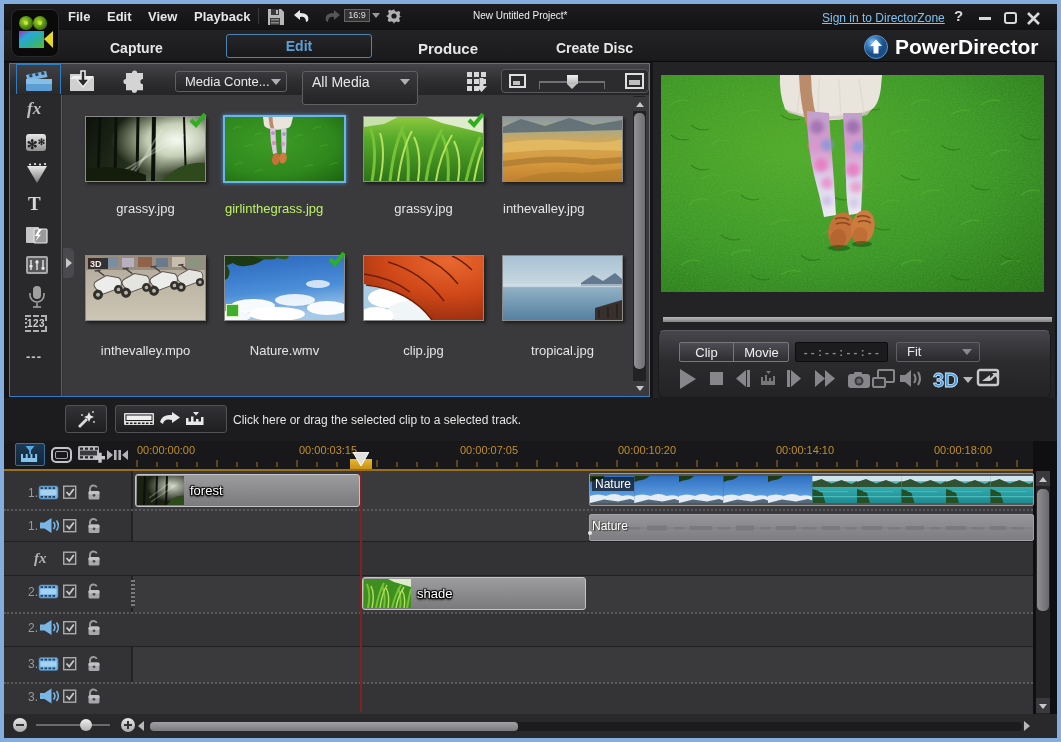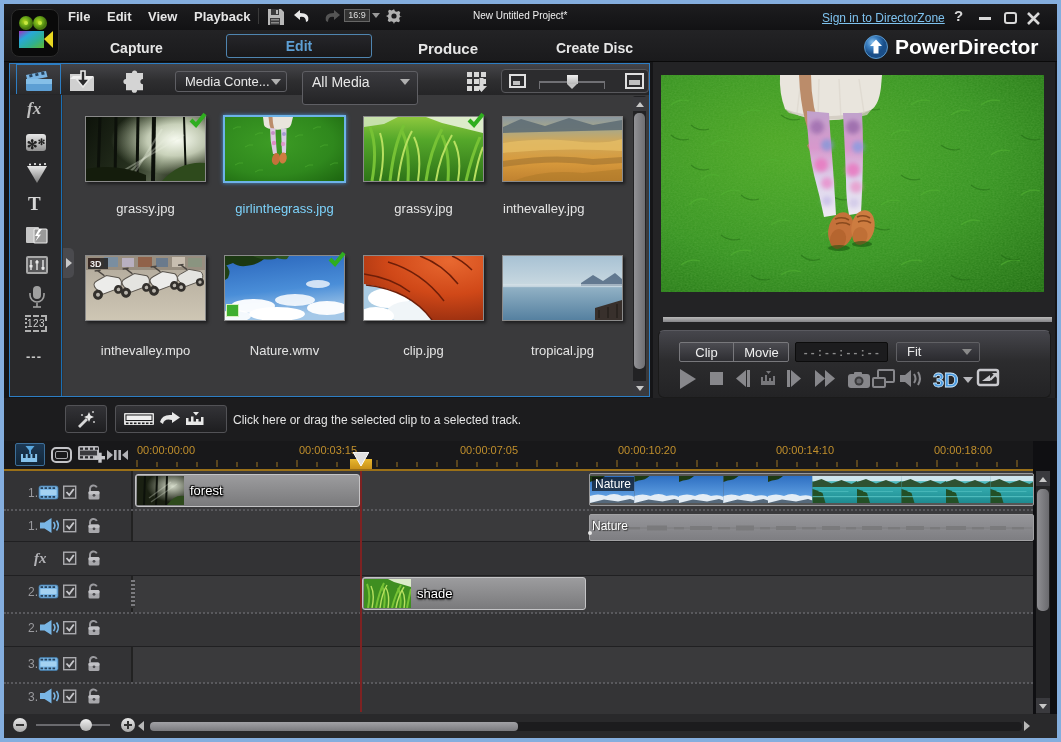--- a/index.html
+++ b/index.html
@@ -186,21 +186,21 @@
         <rect x="10.5" y="6" width="3" height="2.4"></rect>
         <rect x="16.5" y="12" width="3" height="2.4"></rect>
       </g>
   </svg>
   <svg class="abs" style="left:28px;top:285px" width="18" height="24">
     <rect x="5" y="1" width="8" height="13" rx="4" fill="#a0a0a0"></rect>
     <path d="M2 8 v2 a7 7 0 0 0 14 0 v-2" fill="none" stroke="#a0a0a0" stroke-width="1.6"></path>
     <line x1="9" y1="18" x2="9" y2="22" stroke="#a0a0a0" stroke-width="1.6"></line>
     <line x1="5" y1="22" x2="13" y2="22" stroke="#a0a0a0" stroke-width="1.6"></line>
   </svg>
-  <div class="abs" style="left:25px;top:315px;width:22px;height:17px;border:2px dashed #b0b0b0;border-left:2px dotted #b0b0b0;color:#d0d0d0;font-size:10px;font-weight:normal;text-align:center;line-height:13px;letter-spacing:0.5px">123</div>
+  <div class="abs" style="left:25px;top:315px;width:22px;height:17px;border:2px dashed #b0b0b0;border-left:2px dotted #b0b0b0;color:#d0d0d0;font-size:10px;font-weight:bold;text-align:center;line-height:13px;letter-spacing:0.5px">123</div>
   <div class="abs" style="left:26px;top:349px;color:#c8c8c8;font-size:13px;font-weight:bold;letter-spacing:1px">---</div>
 
   <div class="abs" style="left:63px;top:248px;width:11px;height:30px;background:#4a4a4e;border-radius:0 5px 5px 0"></div>
   <div class="abs" style="left:66px;top:258px;width:0;height:0;border-top:5px solid transparent;border-bottom:5px solid transparent;border-left:6px solid #c8c8c8"></div>
 
   <svg class="abs" style="left:86px;top:117px" width="119" height="64">
     <defs>
       <linearGradient id="forestbg" x1="0" y1="0" x2="1" y2="0.3">
           <stop offset="0%" stop-color="#0d120a"></stop>
           <stop offset="55%" stop-color="#26301e"></stop>
@@ -445,21 +445,21 @@
   <svg class="abs" style="left:466px;top:111px" width="20" height="18">
       <path d="M3 9 L8 14 L17 3" stroke="#2fae1f" stroke-width="4" fill="none"></path>
     </svg>
   <svg class="abs" style="left:327px;top:250px" width="20" height="18">
       <path d="M3 9 L8 14 L17 3" stroke="#2fae1f" stroke-width="4" fill="none"></path>
     </svg>
 
   <div class="abs" style="left:226px;top:304px;width:13px;height:13px;background:#3fae2f;border:1px solid #d8f0c0"></div>
 
   <div class="abs" style="left:86px;top:201px;width:119px;text-align:center;color:#e4e4e4;font-size:13px">grassy.jpg</div>
-  <div class="abs" style="left:225px;top:201px;width:119px;text-align:center;color:#7dd3fc;font-size:13px">girlinthegrass.jpg</div>
+  <div class="abs" style="left:225px;top:201px;width:119px;text-align:left;color:#bef264;font-size:13px">girlinthegrass.jpg</div>
   <div class="abs" style="left:364px;top:201px;width:119px;text-align:center;color:#e4e4e4;font-size:13px">grassy.jpg</div>
   <div class="abs" style="left:503px;top:201px;width:119px;text-align:left;color:#e4e4e4;font-size:13px">inthevalley.jpg</div>
   <div class="abs" style="left:86px;top:343px;width:119px;text-align:center;color:#e4e4e4;font-size:13px">inthevalley.mpo</div>
   <div class="abs" style="left:225px;top:343px;width:119px;text-align:center;color:#e4e4e4;font-size:13px">Nature.wmv</div>
   <div class="abs" style="left:364px;top:343px;width:119px;text-align:center;color:#e4e4e4;font-size:13px">clip.jpg</div>
   <div class="abs" style="left:503px;top:343px;width:119px;text-align:center;color:#e4e4e4;font-size:13px">tropical.jpg</div>
 
   <div class="abs" style="left:633px;top:96px;width:13px;height:299px;background:#222224;border-radius:2px"></div>
   <div class="abs" style="left:633px;top:97px;width:13px;height:14px;background:#3a3a3e"></div>
   <div class="abs" style="left:636px;top:102px;width:0;height:0;border-left:4px solid transparent;border-right:4px solid transparent;border-bottom:5px solid #c8c8c8"></div>

